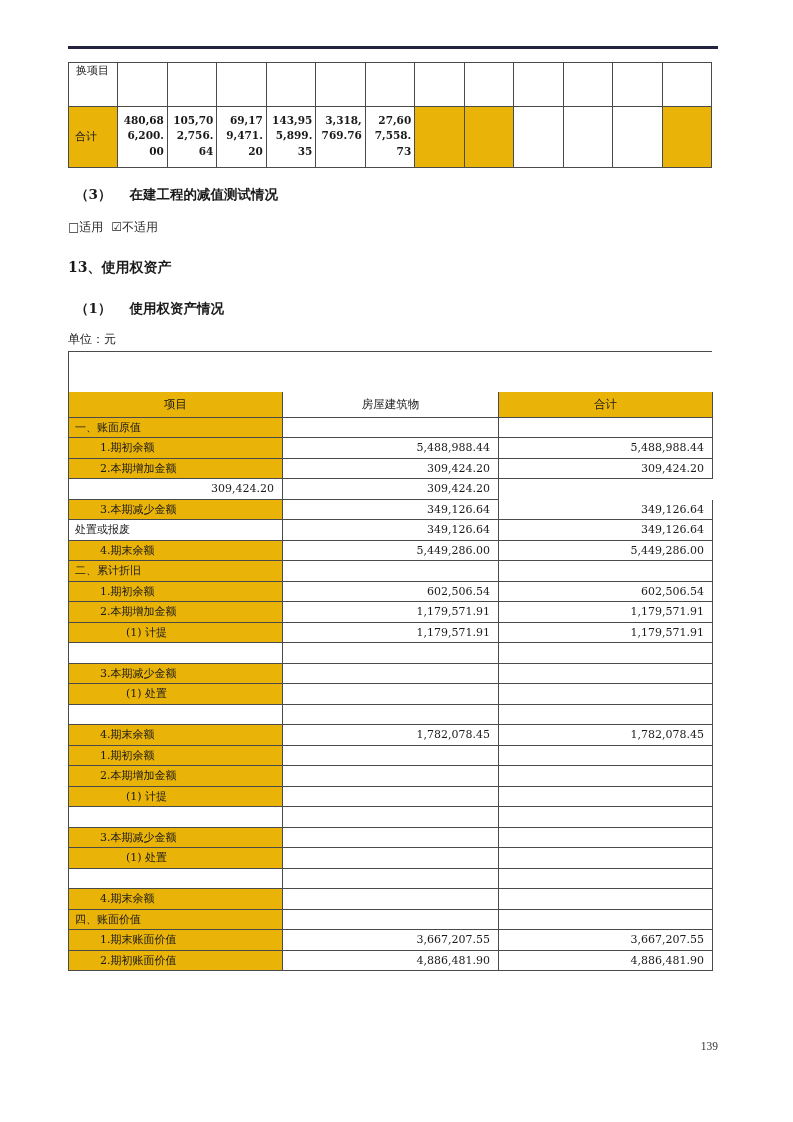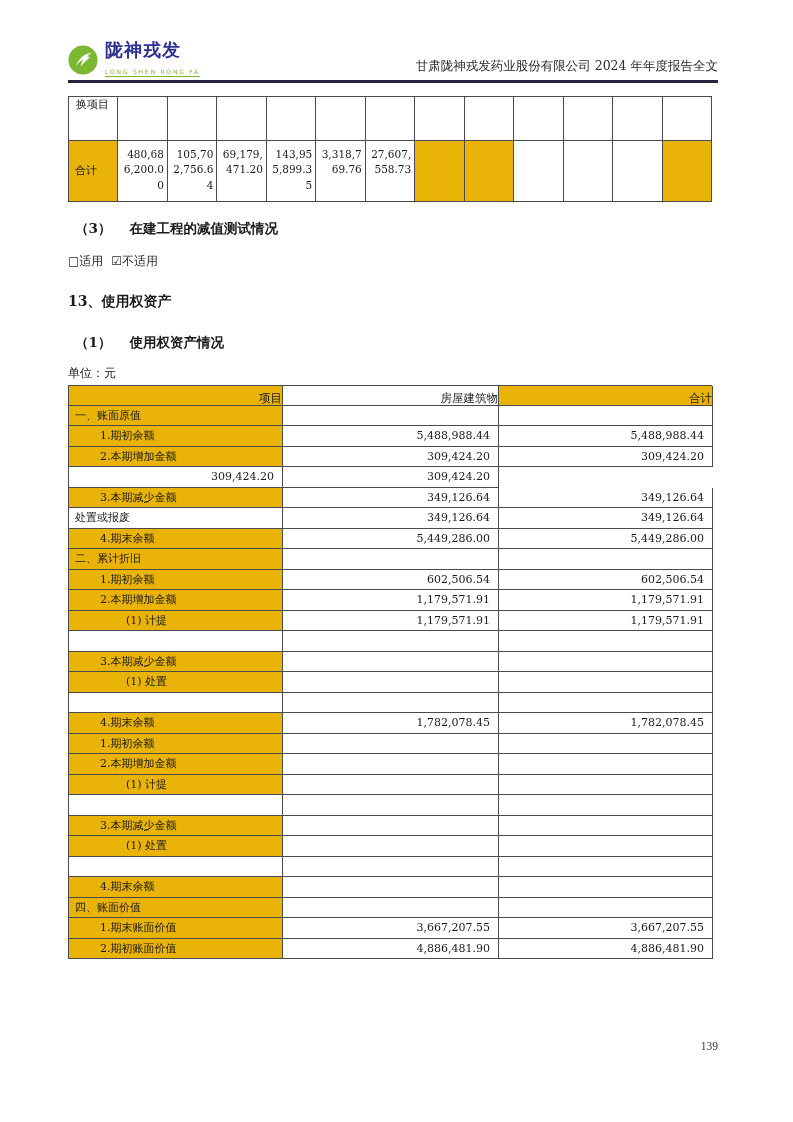--- a/index.html
+++ b/index.html
@@ -33,68 +33,53 @@
   .ccell {
     border-right: 1px solid #4a4a4a; border-bottom: 1px solid #4a4a4a;
     font-size: 10.5px; overflow: hidden;
   }
   .crow1 .ccell { height: 44px; }
   .crow2 .ccell { height: 61px; }
   .ccell.clabel { padding: 2px 7px; line-height: 12.5px; font-size: 11px; }
   .ccell.tlabel { display: flex; align-items: center; padding-left: 6px; font-size: 11px; }
   .ccell.num {
     text-align: right; padding: 6px 3px 2px 2px;
-    word-break: break-all; line-height: 15.5px;
+    word-break: break-all; line-height: 15.5px; font-weight: bold;
   }
   .shade { background: #eab308; }
 
   
   .h-sub { margin-top: 18px; font-weight: bold; font-size: 13.5px; padding-left: 7px; }
   .h-sub .hnum { margin-right: 18px; }
   .applicability { margin-top: 15px; font-size: 12px; color: #2b2b2b; }
   .applicability span { margin-right: 8px; }
   .h-main { margin-top: 23px; font-weight: bold; font-size: 14px; }
   .unit-line { margin-top: 13px; text-align: left; font-size: 12px; padding-right: 4px; }
 
   
   .atable { margin-top: 3px; width: 644px; border-top: 1px solid #4a4a4a; border-left: 1px solid #4a4a4a; }
   .arow { display: grid; grid-template-columns: 214px 216px 214px; }
   .acell {
     border-right: 1px solid #4a4a4a; border-bottom: 1px solid #4a4a4a;
     height: 20.5px; line-height: 19.5px; font-size: 11px;
     overflow: hidden; white-space: nowrap;
   }
-  .acell.hd { height: 20px; line-height: 25px; text-align: right; font-size: 11.5px; }
+  .acell.hd { height: 26px; line-height: 25px; text-align: center; font-size: 11.5px; margin-top: 40px; }
   .acell.lab.ind0 { padding-left: 6px; }
   .acell.lab.ind1 { padding-left: 31px; }
   .acell.lab.ind2 { padding-left: 57px; }
   .acell.val { text-align: right; padding-right: 8px; }
 
   .page-num { position: absolute; top: 1040px; right: 75px; font-size: 11.5px; color: #333; font-family: Liberation Serif, serif; }
 </style>
 </head>
 <body>
 
 <div class="content">
 
-  <div class="hdr-row">
-    <div class="logo">
-      <span class="logo-mark">
-        <svg viewBox="0 0 34 34" width="30" height="30">
-          <circle cx="17" cy="17" r="16.5" fill="#7CB82F"></circle>
-          <path d="M9 24 C13 14 19 10 27 8.5 L21.5 13 L25 13.5 L14 24.5 L17 16.5 C13.5 18.5 11 21 9 24 Z" fill="#ffffff"></path>
-        </svg>
-      </span>
-      <span>
-        <div class="logo-cn">陇神戎发</div>
-        <div class="logo-en">LONG SHEN RONG FA</div>
-      </span>
-    </div>
-    <div class="hdr-title">甘肃陇神戎发药业股份有限公司 2024 年年度报告全文</div>
-  </div>
   <div class="hdr-rule"></div>
 
   <div class="ctable">
     <div class="crow crow1" id="crow1">
         <div class="ccell clabel">换项目</div>
         <div class="ccell"></div>
         <div class="ccell"></div>
         <div class="ccell"></div>
         <div class="ccell"></div>
         <div class="ccell"></div>

